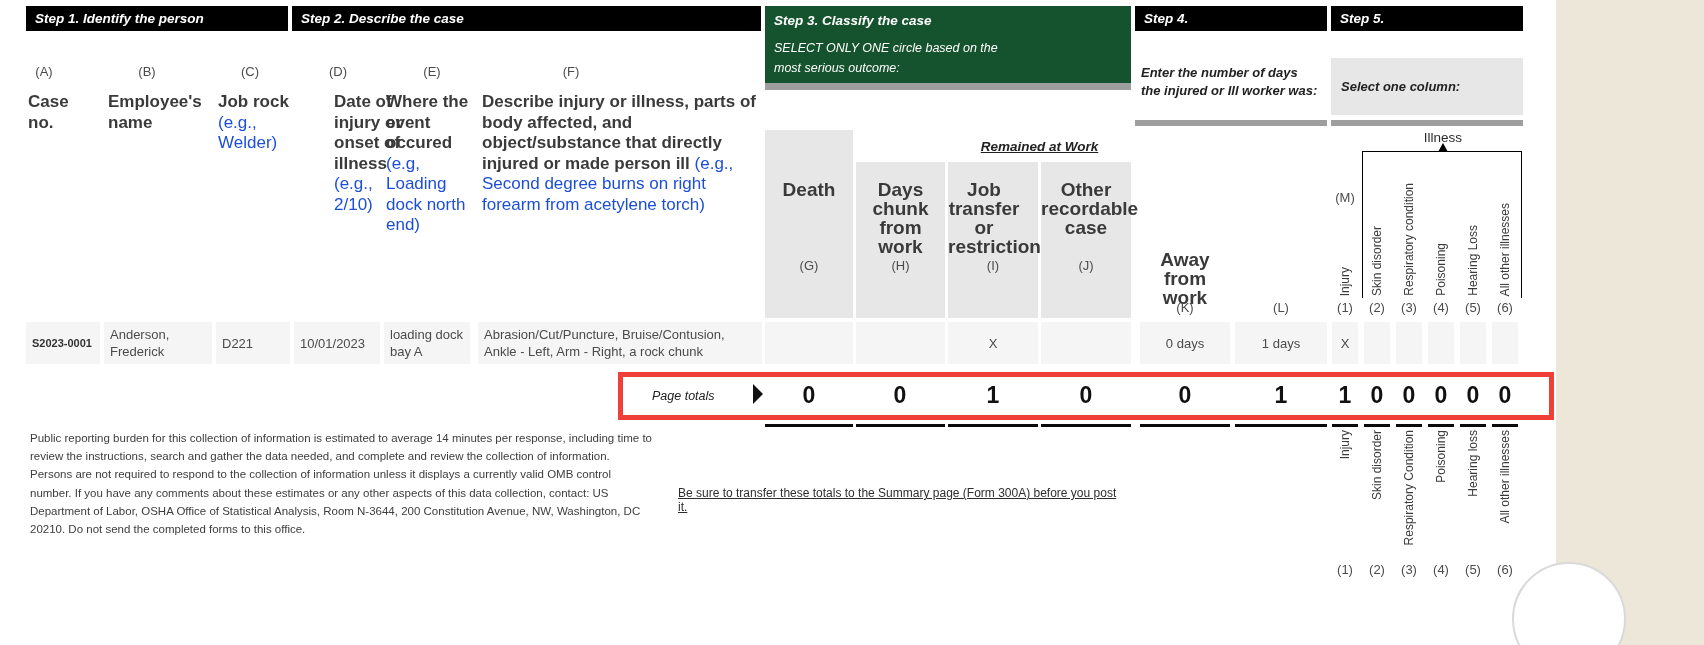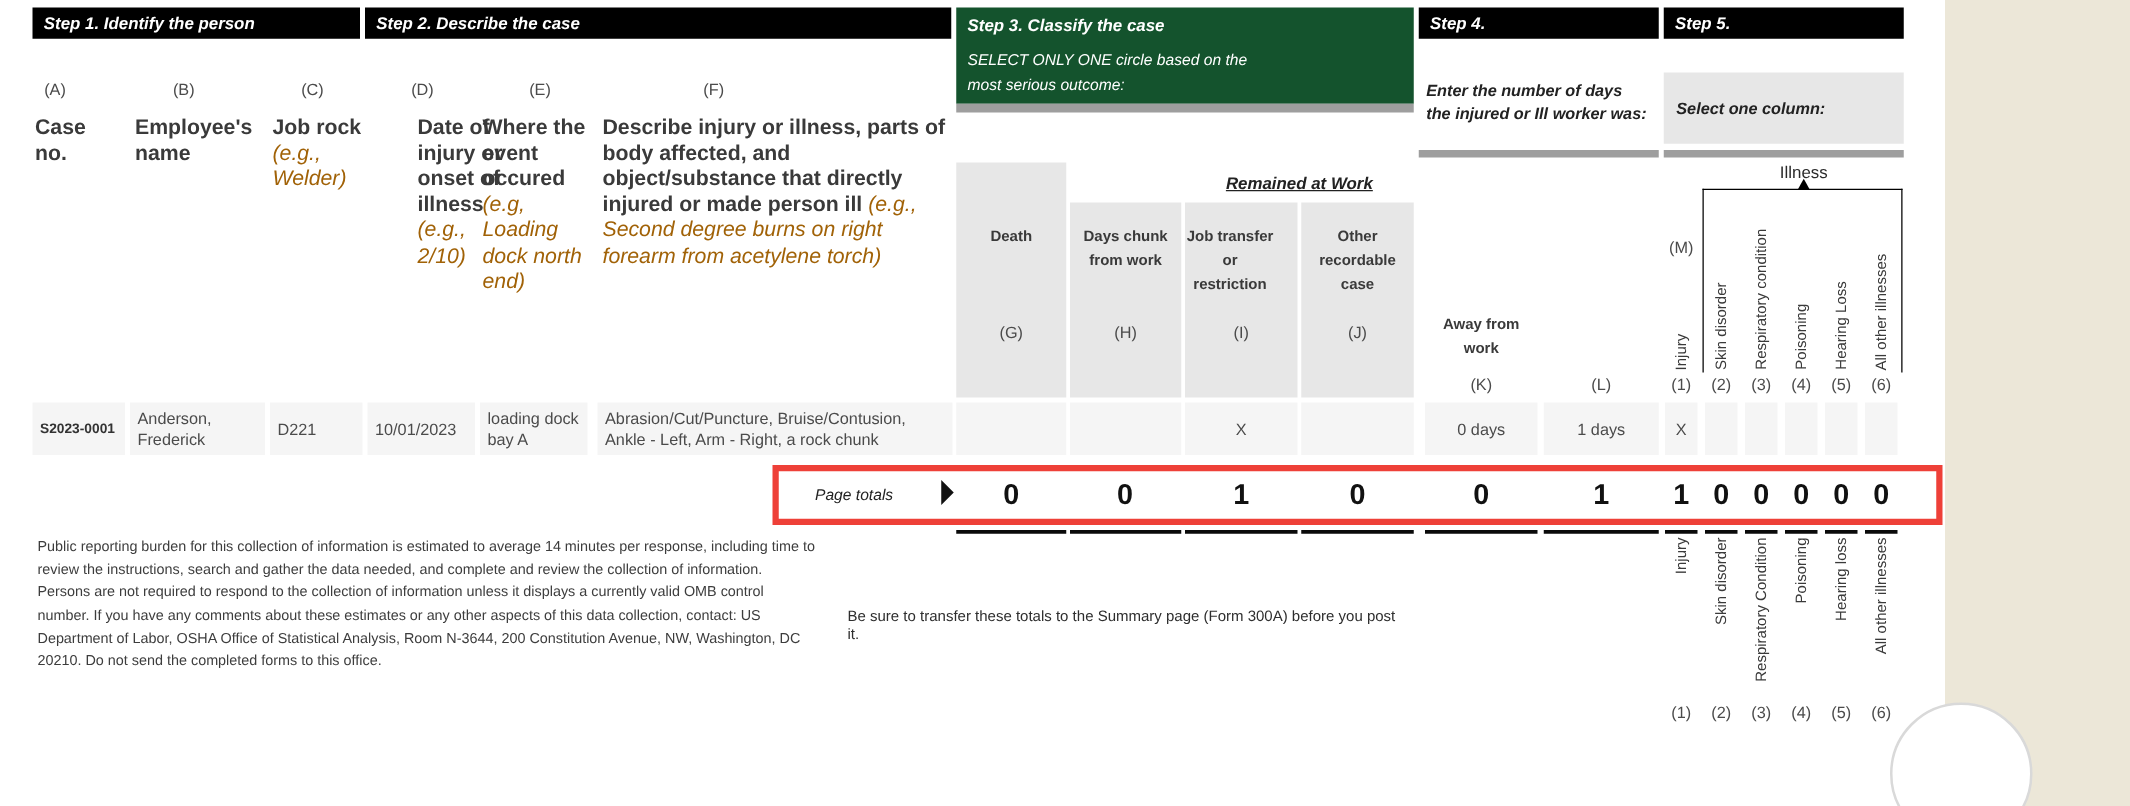--- a/index.html
+++ b/index.html
@@ -6,23 +6,23 @@
   body{font-family:"Liberation Sans", sans-serif; background:#fff;}
   #canvas{position:relative; width:1704px; height:645px; background:#fff; overflow:hidden;}
   .abs{position:absolute;}
   .bar{background:#000; color:#fff; font-weight:bold; font-style:italic; font-size:13.5px; display:flex; align-items:center; padding-left:9px; box-sizing:border-box;}
   .bar-tall{background:#14532d; color:#fff; box-sizing:border-box; padding:7px 0 0 9px;}
   .bar-tall .t{font-weight:bold; font-style:italic; font-size:13.5px;}
   .bar-tall .n{font-style:italic; font-size:12.5px; line-height:20px; margin-top:10px;}
   .grayline{background:var(--bargray);}
   .colletter{font-size:13px; color:#4b4b4b; text-align:center;}
   .coltitle{font-weight:bold; color:#3a3a3a; font-size:17px; line-height:20.5px;}
-  .ex{font-weight:normal; font-style:italic; color:#a16207;}
+  .ex{font-weight:normal; color:#1d4ed8;}
   .shade{background:var(--shade);}
-  .hdrlbl{font-weight:bold; color:#3a3a3a; font-size:12px; line-height:19px; text-align:center;}
+  .hdrlbl{font-weight:bold; color:#3a3a3a; font-size:19px; line-height:19px; text-align:center;}
   .cell{background:var(--rowshade); color:#4b4b4b; font-size:13px; display:flex; align-items:center; box-sizing:border-box; padding:2px 6px; line-height:17px;}
   .cell.c{justify-content:center; padding:2px 2px;}
   .vwrap{display:flex; justify-content:center;}
   .vbottom{align-items:flex-end;}
   .vtop{align-items:flex-start;}
   .vtext{writing-mode:vertical-rl; transform:rotate(180deg); font-size:12px; color:#3a3a3a; white-space:nowrap; line-height:14px;}
   .raw{font-weight:bold; font-style:italic; font-size:13.5px; color:#222; text-decoration:underline; text-align:center;}
   .bracket{border-top:1.5px solid #000; border-left:1.5px solid #000; border-right:1.5px solid #000;}
   .uparrow{width:0;height:0;border-left:5px solid transparent;border-right:5px solid transparent;border-bottom:9px solid #000;}
   .totalsbox{border:5px solid var(--red); background:#fff; box-sizing:border-box;}
@@ -228,21 +228,21 @@
   <div class="abs uline" style="left:1140px; top:424px; width:90px;"></div>
   <div class="abs uline" style="left:1235px; top:424px; width:92px;"></div>
   <div class="abs uline" style="left:1332px; top:424px; width:26px;"></div>
   <div class="abs uline" style="left:1364px; top:424px; width:26px;"></div>
   <div class="abs uline" style="left:1396px; top:424px; width:26px;"></div>
   <div class="abs uline" style="left:1428px; top:424px; width:26px;"></div>
   <div class="abs uline" style="left:1460px; top:424px; width:26px;"></div>
   <div class="abs uline" style="left:1492px; top:424px; width:26px;"></div>
 
   <div class="abs para" style="left:30px; top:429px; width:622px;">Public reporting burden for this collection of information is estimated to average 14 minutes per response, including time to review the instructions, search and gather the data needed, and complete and review the collection of information. Persons are not required to respond to the collection of information unless it displays a currently valid OMB control number. If you have any comments about these estimates or any other aspects of this data collection, contact: US Department of Labor, OSHA Office of Statistical Analysis, Room N-3644, 200 Constitution Avenue, NW, Washington, DC 20210. Do not send the completed forms to this office.</div>
-  <div class="abs note" style="left:678px; top:486px; width:440px;">Be sure to transfer these totals to the Summary page (Form 300A) before you post it.</div>
+  <div class="abs note" style="left:678px; top:486px; width:440px;text-decoration:underline;">Be sure to transfer these totals to the Summary page (Form 300A) before you post it.</div>
 
   <div class="abs vwrap vtop vlabel-b" style="left:1345px; top:430px; width:30px; height:140px;">
     <span class="vtext">Injury</span>
   </div>
   <div class="abs vwrap vtop vlabel-b" style="left:1377px; top:430px; width:30px; height:140px;">
     <span class="vtext">Skin disorder</span>
   </div>
   <div class="abs vwrap vtop vlabel-b" style="left:1409px; top:430px; width:30px; height:140px;">
     <span class="vtext">Respiratory Condition</span>
   </div>

